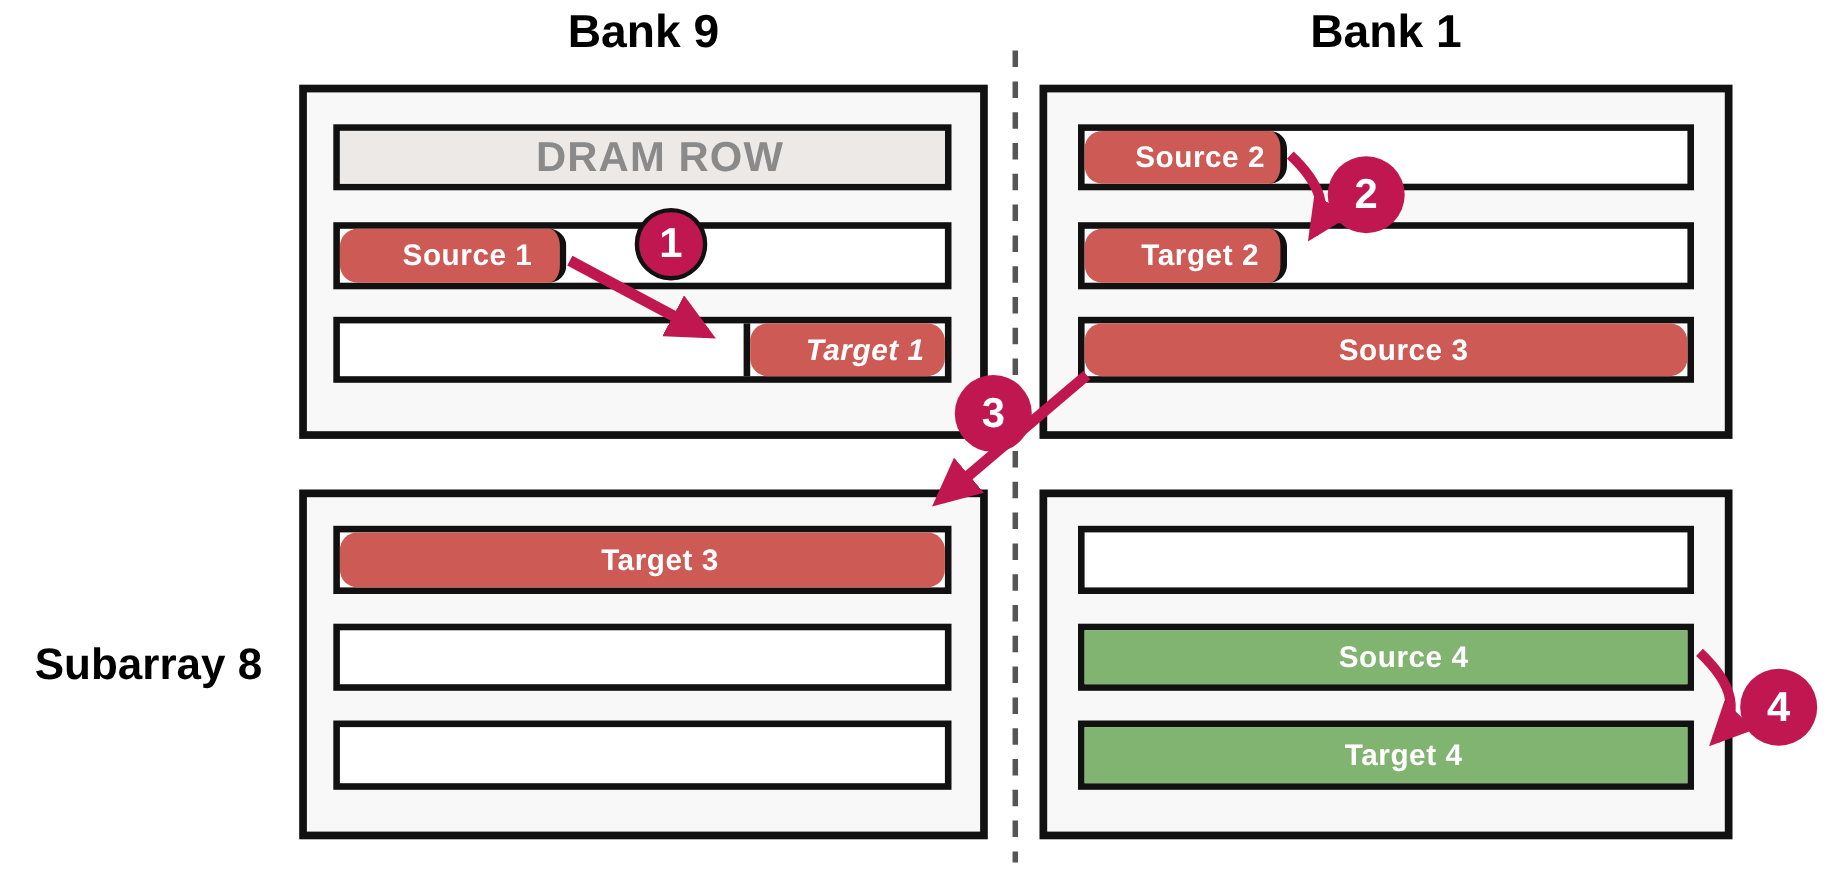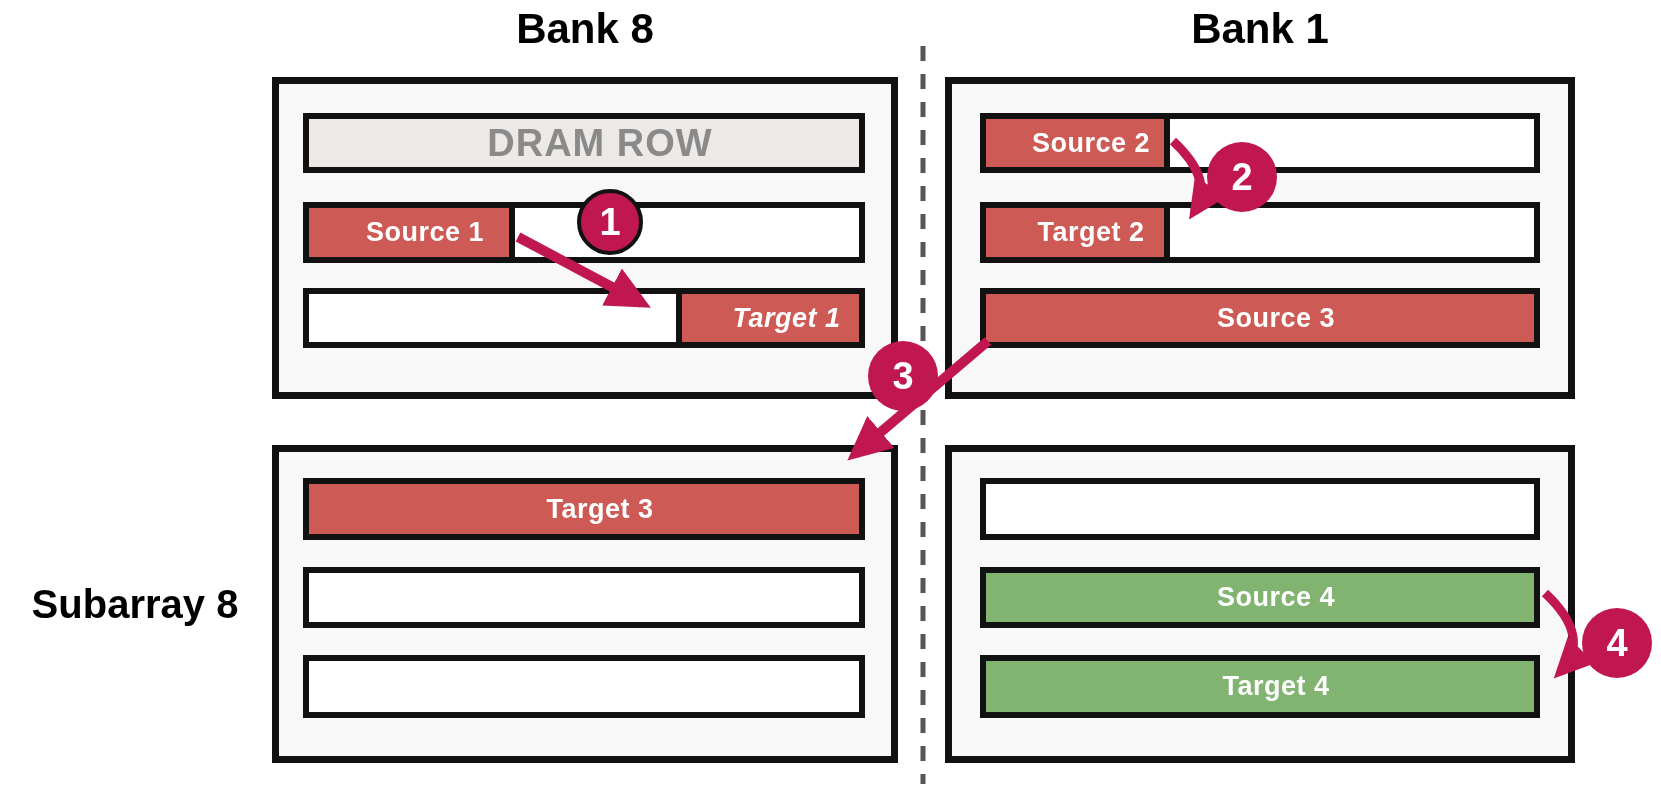--- a/index.html
+++ b/index.html
@@ -29,21 +29,21 @@
     position:absolute;border:7px solid var(--ink,#111);
     background:var(--box-fill,#F8F8F8);box-sizing:border-box;z-index:1;
   }
   .row{
     position:absolute;border:6px solid var(--ink,#111);background:#fff;
     display:flex;box-sizing:border-box;z-index:1;
   }
   .seg{display:flex;align-items:center;justify-content:center;box-sizing:border-box;padding-left:32px;}
   .seg.grow{flex:1 1 auto;}
   .seg.wall{border-right:6px solid var(--ink,#111);}
-  .seg.red{background:var(--row-red,#CD5A54);}
+  .seg.red{background:var(--row-red,#CD5A54);border-radius:16px;}
   .seg.green{background:var(--row-green,#81B471);}
   .seg.gray{background:var(--dram-gray-fill,#ECE9E6);}
   .cell-label{color:#fff;font-weight:bold;font-size:27px;letter-spacing:.5px;}
   .dram-label{color:var(--dram-gray-text,#8A8A8A);font-weight:bold;font-size:38px;letter-spacing:1px;}
   .overlay{position:absolute;left:0;top:0;z-index:2;}
   .arrow{stroke:var(--accent-crimson,#C11750);fill:none;}
   .arrow.straight{stroke-width:10;}
   .arrow.curved{stroke-width:9;}
   .ah-path{fill:var(--accent-crimson,#C11750);}
   .divider{stroke:var(--dash-gray,#555);stroke-width:5;stroke-dasharray:15 13;}
@@ -52,21 +52,21 @@
     color:#fff;font-weight:bold;font-size:38px;display:flex;align-items:center;
     justify-content:center;z-index:3;box-sizing:border-box;
   }
   .badge.outlined{border:4px solid var(--ink,#111);}
 </style>
 </head>
 <body>
 
 <div class="canvas">
 
-  <div class="bank-title" style="left:385px;">Bank 8</div>
+  <div class="bank-title" style="left:385px;">Bank 9</div>
   <div class="bank-title" style="left:1060px;">Bank 1</div>
   <div class="side-label" style="top:579px;">Subarray 8</div>
 
   <div class="subbox" style="left:272px;top:77px;width:626px;height:322px;"></div>
   <div class="subbox" style="left:945px;top:77px;width:630px;height:322px;"></div>
   <div class="subbox" style="left:272px;top:445px;width:626px;height:318px;"></div>
   <div class="subbox" style="left:945px;top:445px;width:630px;height:318px;"></div>
 
   <div class="row" style="left:303px;top:113px;width:562px;height:60px;">
     <div class="seg grow gray">

